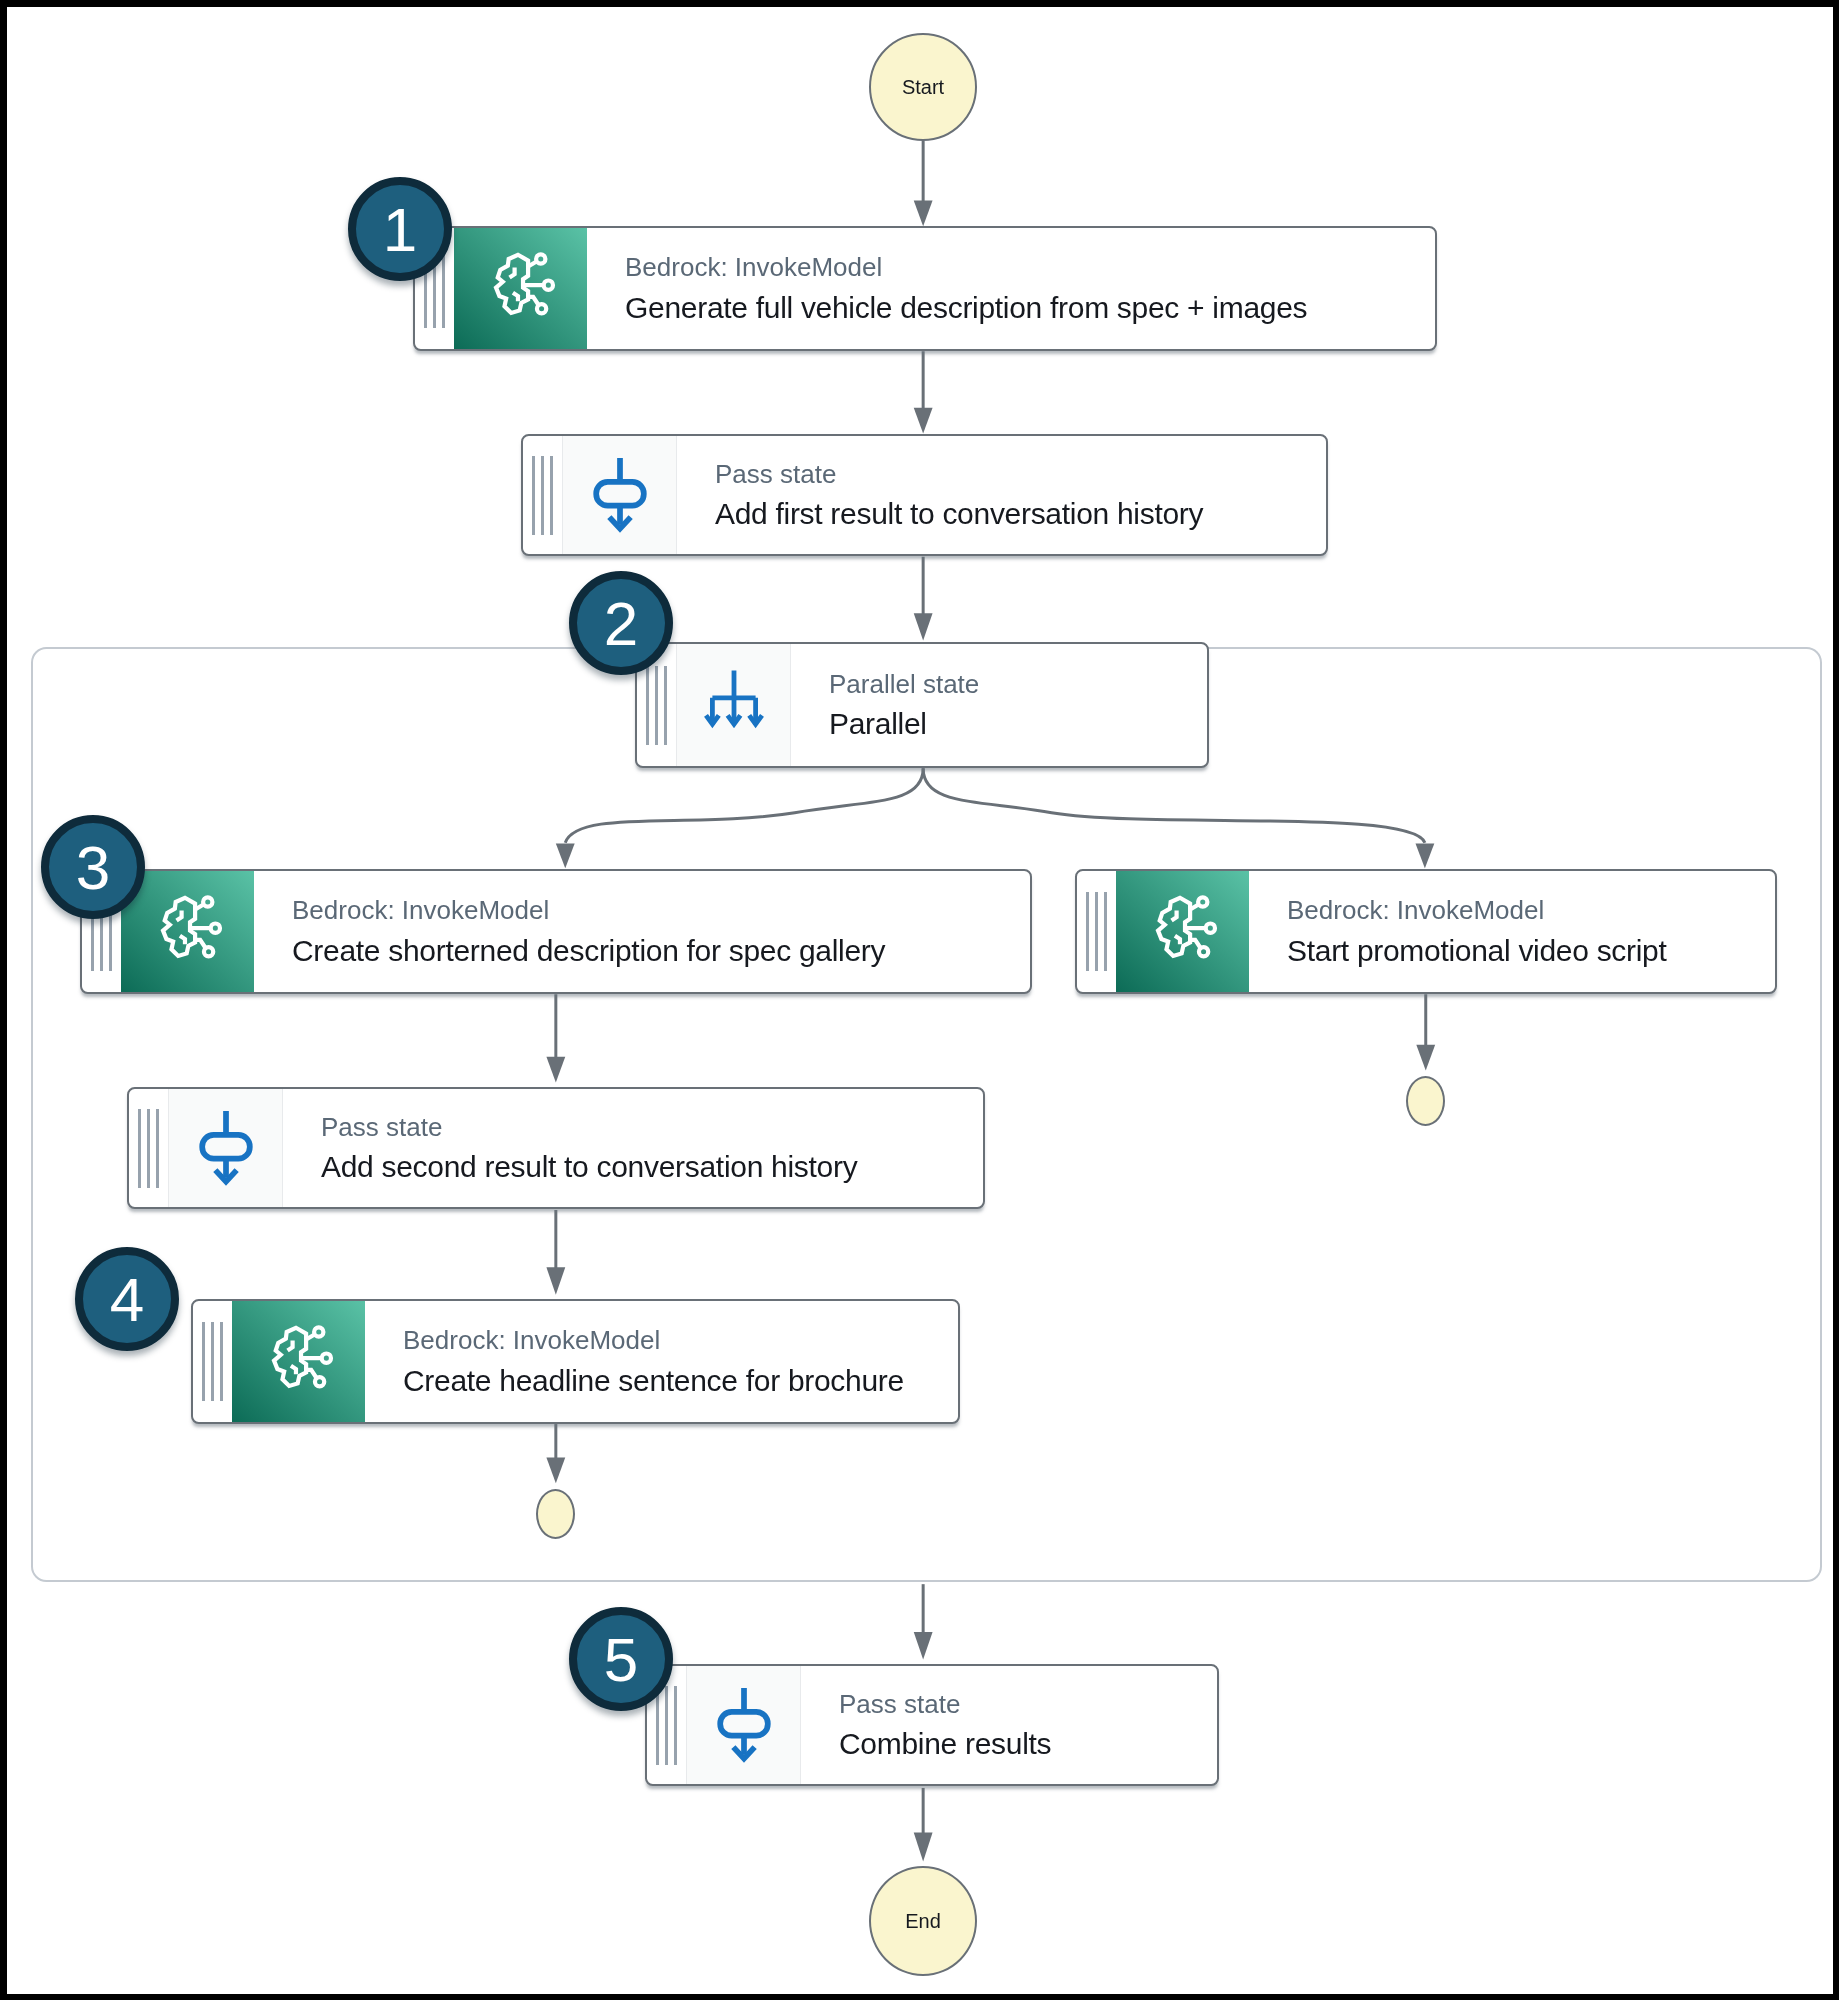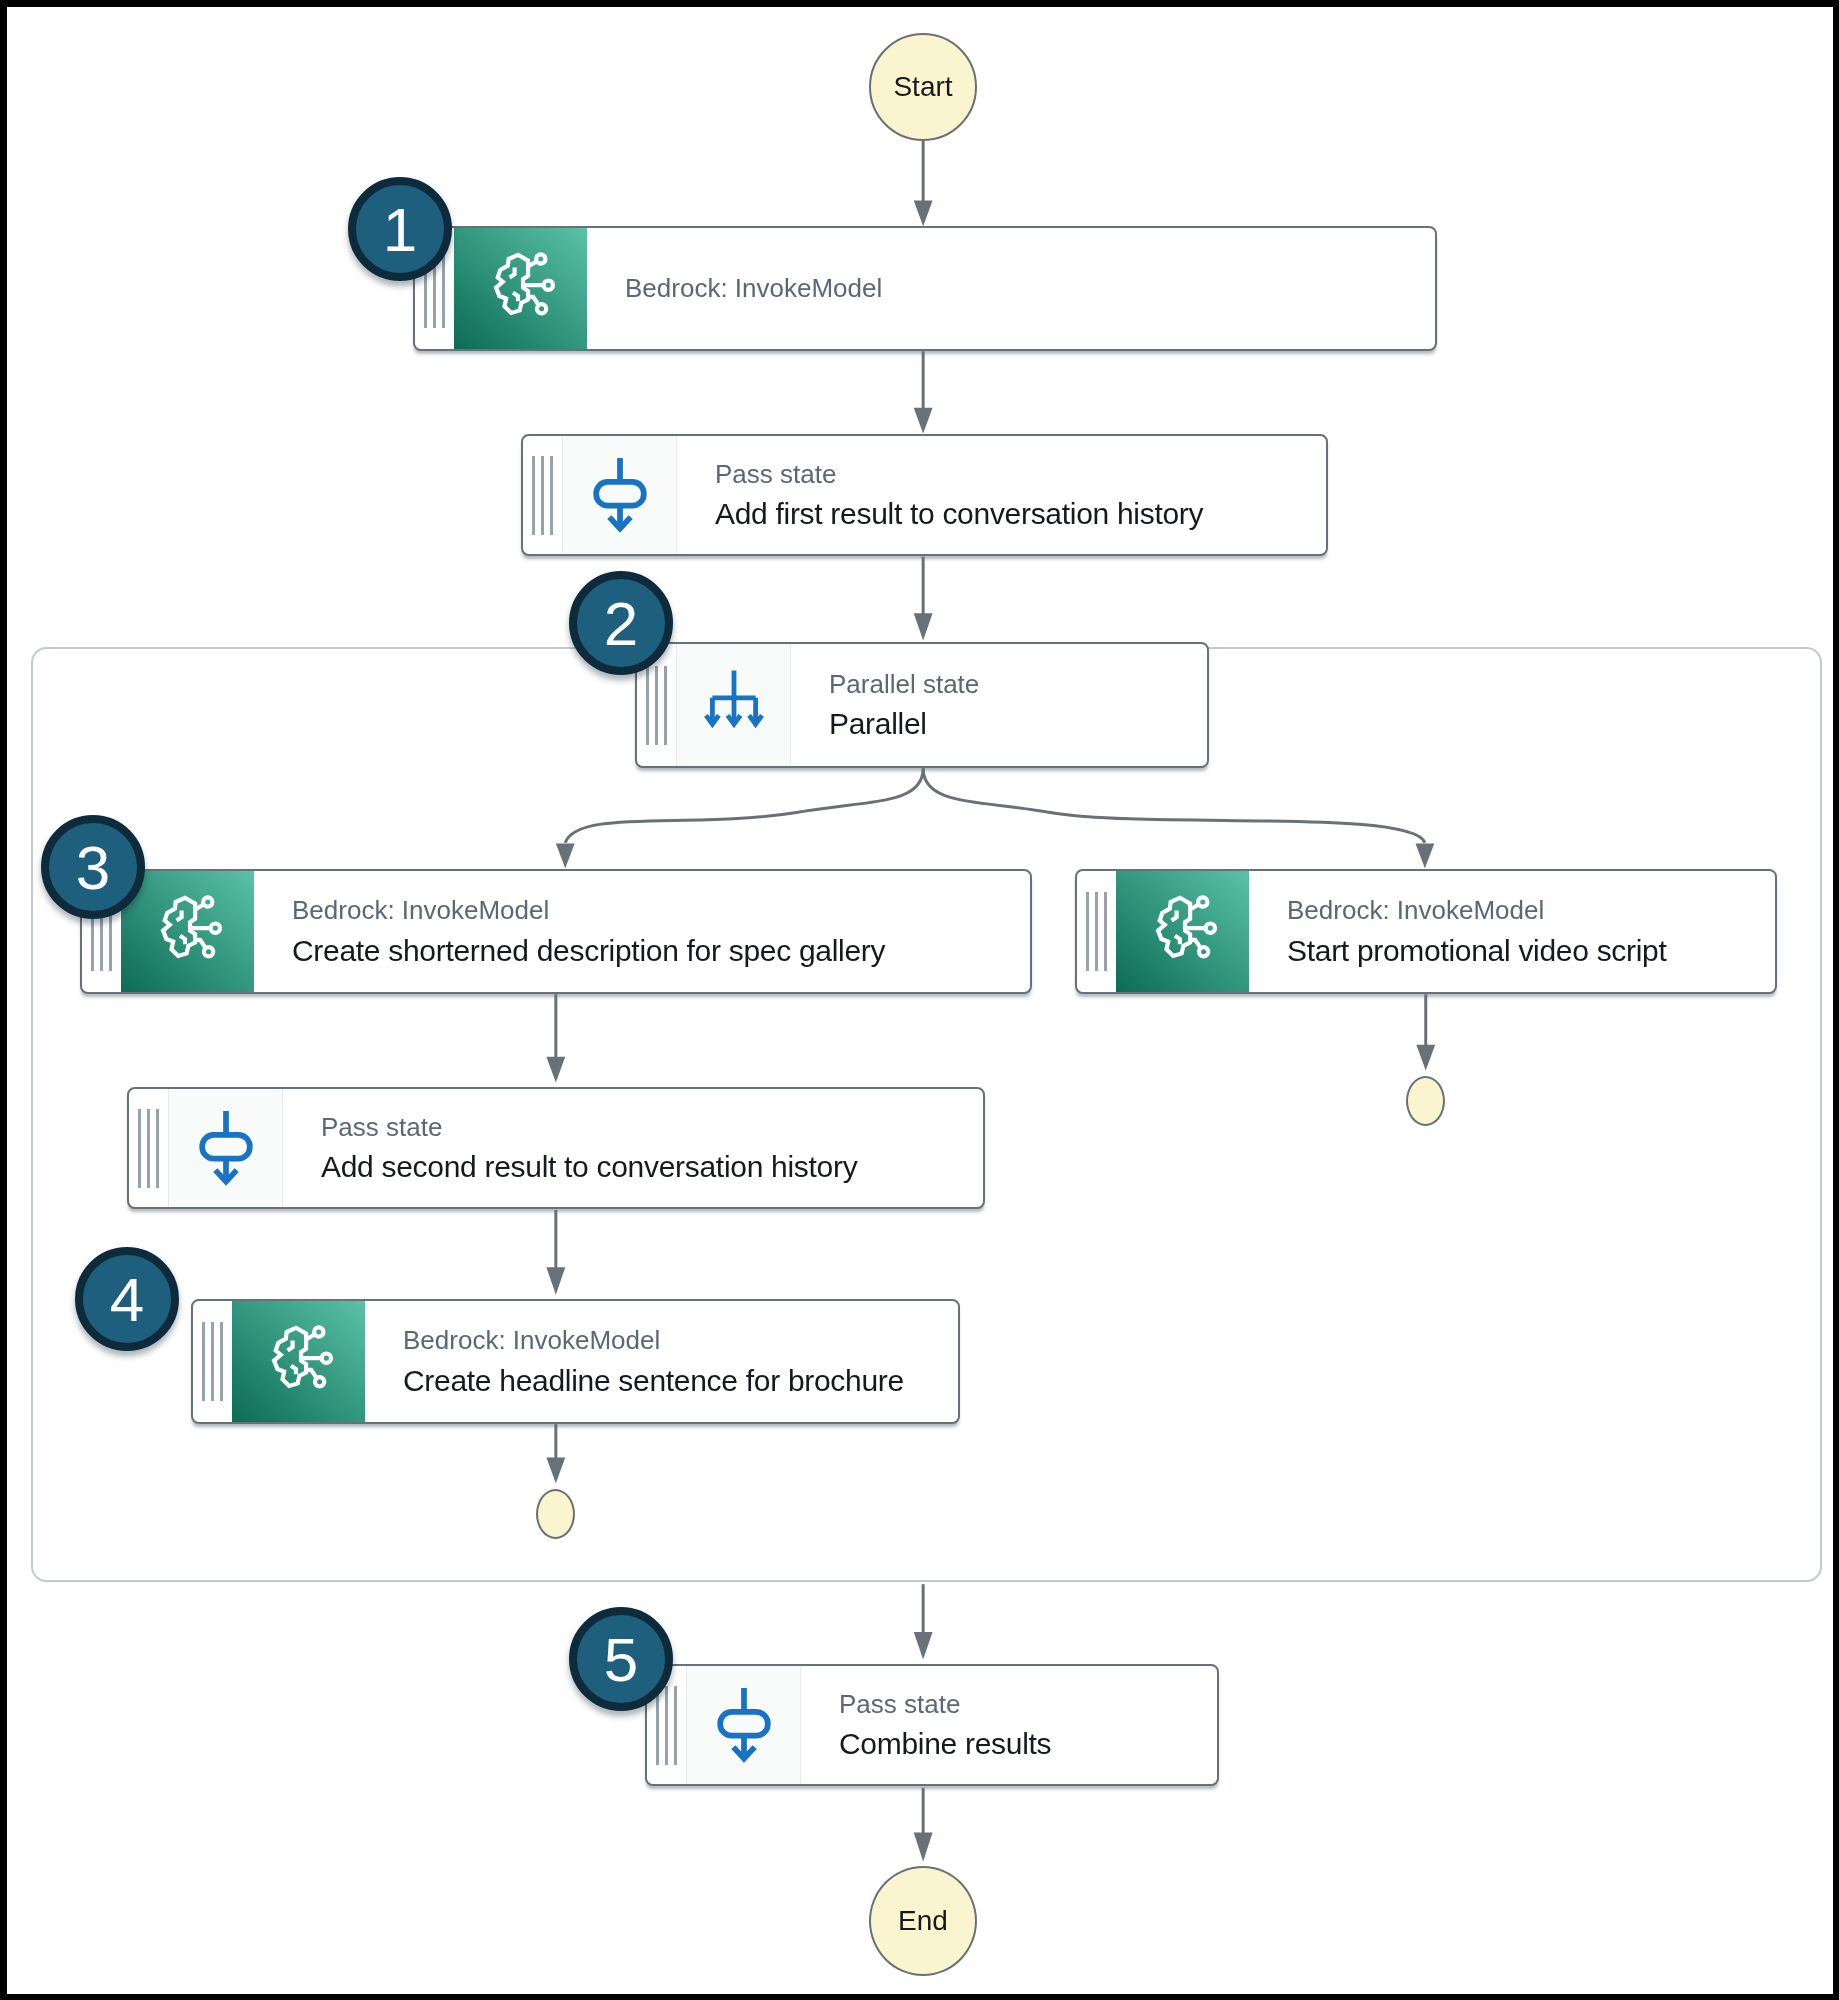--- a/index.html
+++ b/index.html
@@ -46,21 +46,21 @@
     background:#1E5F7E;border:8.6px solid #0E2B3B;border-radius:50%;
     color:#ffffff;font-size:62px;font-weight:500;
     display:flex;align-items:center;justify-content:center;
     z-index:6;box-shadow:0 5.1px 6px rgba(15,35,50,.35);
   }
 
   .terminal{
     position:absolute;box-sizing:border-box;
     background:#FAF5CE;border:2.6px solid #697077;border-radius:50%;
     display:flex;align-items:center;justify-content:center;
-    font-size:28px;color:#16191F;z-index:4;
+    font-size:20px;color:#16191F;z-index:4;
   }
 </style>
 </head>
 <body>
 
 <div class="canvas">
 
   <div class="parallel-container"></div>
 
   <svg class="connector-layer" width="1840" height="2001" viewBox="0 0 2149 2337">
@@ -111,20 +111,21 @@
         <path d="M57 22 L67 16"></path>
           <circle cx="72" cy="13" r="5.5"></circle>
         <path d="M51 44 L75 44"></path>
           <circle cx="81" cy="44" r="5.5"></circle>
         <path d="M57 58 L63 58 L69 67"></path>
           <circle cx="73" cy="72" r="5.5"></circle>
       </svg>
     </div>
     <div class="texts">
       <div class="type">Bedrock: InvokeModel</div>
+      <div class="title">Generate full vehicle description from spec + images</div>
     </div>
   </div>
 
   <div class="node" style="left:514px;top:427px;width:807px;height:122px">
     <div class="grip"></div>
     <div class="tile flat">
       <svg viewBox="0 0 100 100" width="82" height="82" fill="none" stroke="#1873C3" stroke-width="7">
         <line x1="50" y1="5" x2="50" y2="36"></line>
         <rect x="21" y="34" width="58" height="29" rx="14"></rect>
         <line x1="50" y1="63" x2="50" y2="86"></line>

